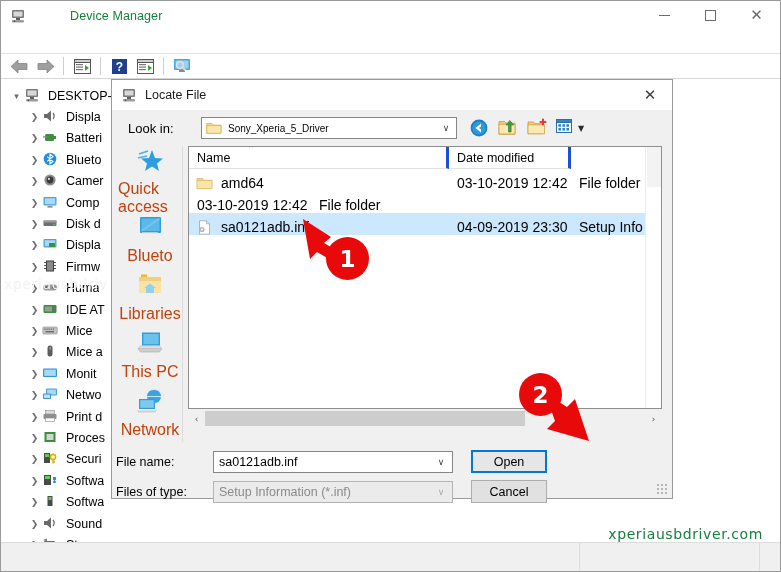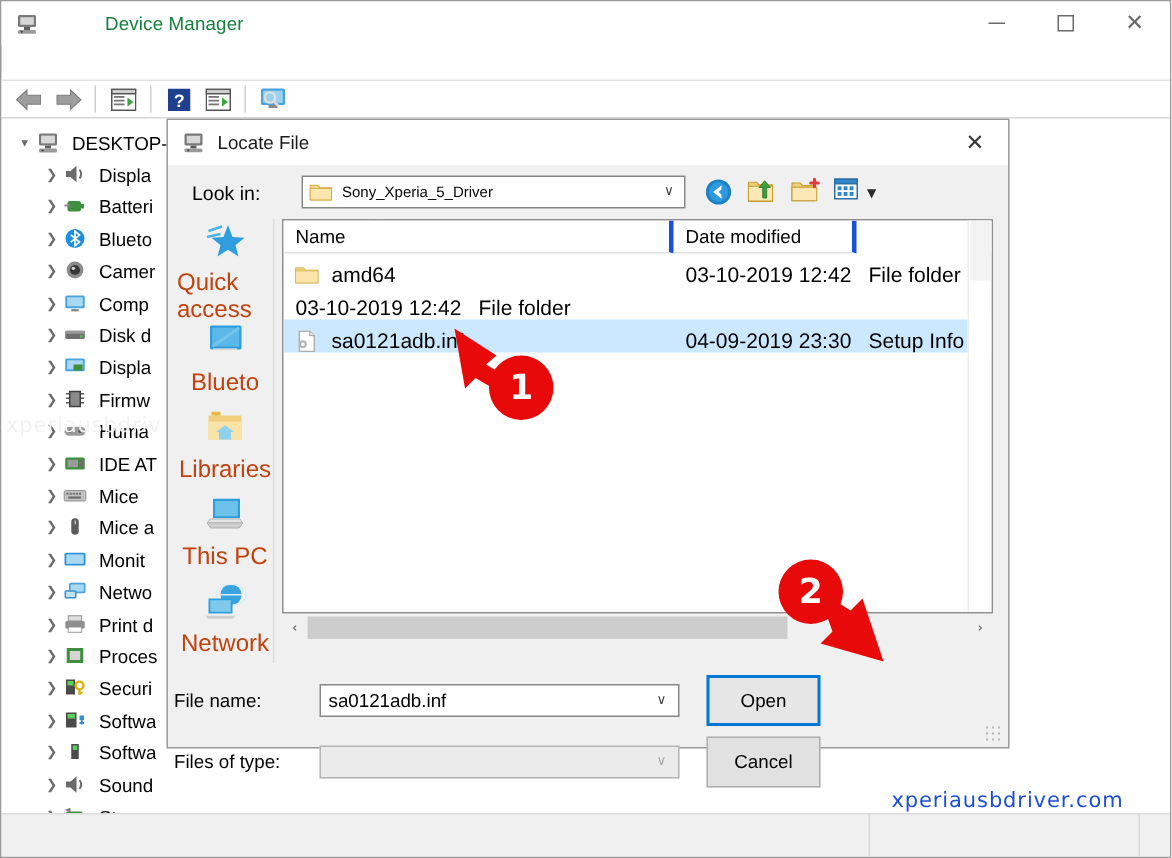--- a/index.html
+++ b/index.html
@@ -83,22 +83,22 @@
   
   .dm-status {
     position: absolute; left: 0; top: 541px; width: 779px; height: 29px;
     background: #f0f0f0; border-top: 1px solid #dcdcdc; display: flex;
   }
   .dm-status .seg1 { flex: 1; border-right: 1px solid #dcdcdc; }
   .dm-status .seg2 { width: 180px; border-right: 1px solid #dcdcdc; }
   .dm-status .seg3 { width: 20px; }
 
   .watermark-main {
-    position: absolute; right: 31px; top: 525px;
-    font-size: 14px; color: #1d4ed8; letter-spacing: .6px;
+    position: absolute; right: 17px; top: 525px;
+    font-size: 14px; color: #15803d; letter-spacing: .6px;
     font-family: "DejaVu Sans", sans-serif;
   }
   .watermark-tree {
     position: absolute; left: 3px; top: 196px;
     font-size: 14px; color: #f2f2f2; letter-spacing: .6px;
     font-family: "DejaVu Sans", sans-serif; pointer-events: none;
   }
 
   
   .dlg {
@@ -203,21 +203,21 @@
     width: 240px; height: 22px; background: #fff; border: 1px solid #868686;
     display: flex; align-items: center; padding-left: 5px; font-size: 12.5px;
   }
   .finput.disabled { background: #ebebeb; border-color: #b4b4b4; color: #8a8a8a; }
   .finput .farrow {
     margin-left: auto; width: 22px; text-align: center; color: #3c3c3c; font-size: 9px;
     font-family: "DejaVu Sans", sans-serif;
   }
   .finput.disabled .farrow { color: #a9a9a9; }
   .btn {
-    width: 76px; height: 34px; background: #e1e1e1; border: 1px solid #adadad;
+    width: 76px; height: 23px; background: #e1e1e1; border: 1px solid #adadad;
     font-size: 12.5px; display: flex; align-items: center; justify-content: center;
     margin-left: 18px;
   }
   .btn.default {
     border: 2px solid #0078d7; background: #e6e6e6;
   }
   .resize-grip {
     position: absolute; right: 4px; bottom: 3px; width: 12px; height: 12px;
     background:
       radial-gradient(#b0b0b0 36%, transparent 37%) 0 0/4px 4px;
@@ -797,20 +797,21 @@
         <span class="flabel">File name:</span>
         <div class="finput">
           <span>sa0121adb.inf</span>
           <span class="farrow">∨</span>
         </div>
         <div class="btn default">Open</div>
       </div>
       <div class="frow">
         <span class="flabel">Files of type:</span>
         <div class="finput disabled">
+          <span>Setup Information (*.inf)</span>
           <span class="farrow">∨</span>
         </div>
         <div class="btn">Cancel</div>
       </div>
     </div>
 
     <div class="resize-grip"></div>
   </div>
 
   <svg class="anno" style="left:300px; top:216px; width:80px; height:70px;" viewBox="0 0 80 70">

